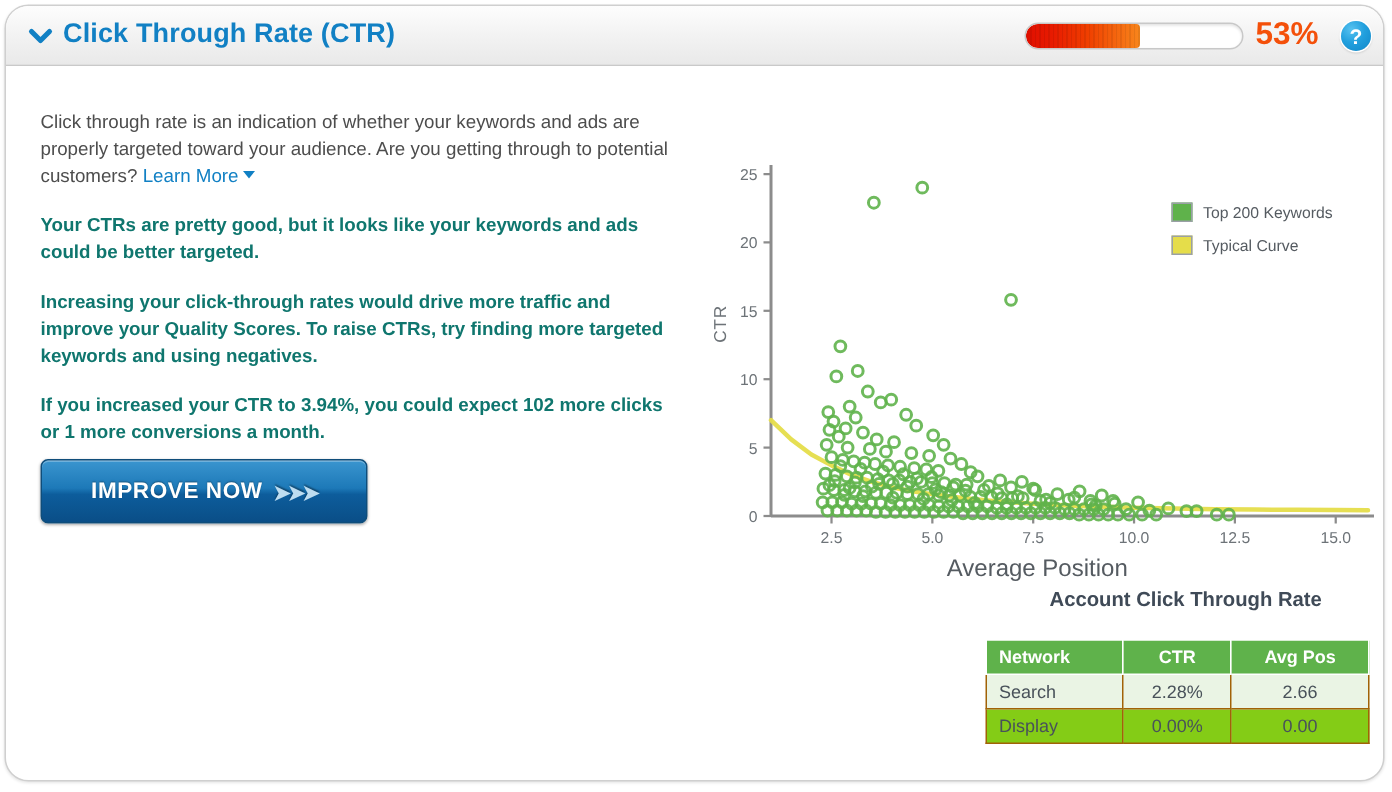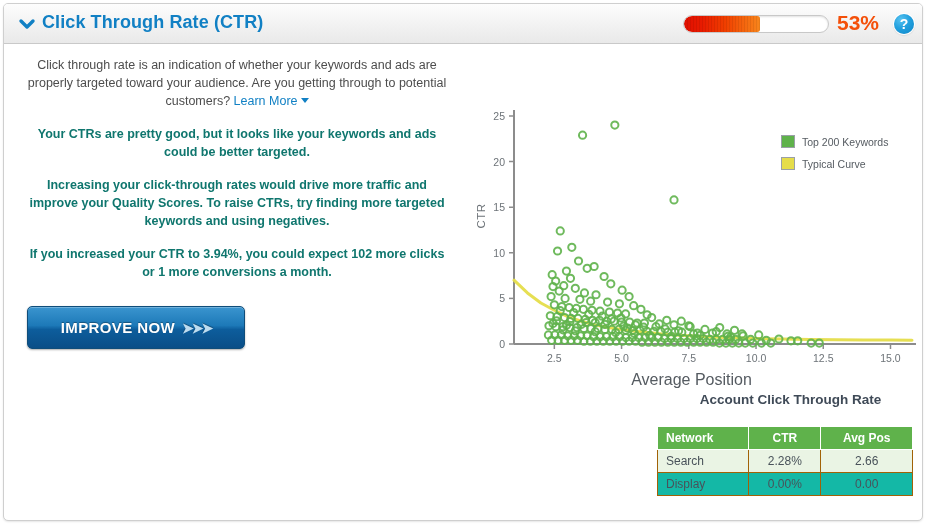--- a/index.html
+++ b/index.html
@@ -6,21 +6,21 @@
   body{
     width:928px;height:528px;overflow:hidden;
     background:#ffffff;
     font-family:"Liberation Sans", sans-serif;
     -webkit-font-smoothing:antialiased;
   }
   .panel{
     position:absolute;left:3px;top:3px;width:920px;height:518px;
     background:#ffffff;
     border:1px solid #cfcfcf;
-    border-radius:5px;
+    border-radius:16px;
     box-sizing:border-box;
     box-shadow:0 1px 2px rgba(0,0,0,.10);
     overflow:hidden;
   }
   
   .hdr{
     position:absolute;left:0;top:0;width:100%;height:40px;
     background:linear-gradient(to bottom,#fdfdfd 0%,#f3f3f3 48%,#e9e9e9 100%);
     border-bottom:1px solid #c9c9c9;
     box-sizing:border-box;
@@ -51,21 +51,21 @@
     font-size:21px;font-weight:bold;color:#f4500a;
     white-space:nowrap;
   }
   .help{
     position:absolute;left:890px;top:10px;width:20px;height:20px;border-radius:50%;
     background:radial-gradient(circle at 35% 28%,#57c2f0 0%,#22a0de 45%,#0f86c8 100%);
     box-shadow:0 0 0 1px #ffffff, 0 1px 2px rgba(0,0,0,.28);
     color:#fff;font-size:14px;font-weight:bold;line-height:20px;text-align:center;
   }
   
-  .lcol{position:absolute;left:23px;top:52px;width:420px;text-align:center;}
+  .lcol{position:absolute;left:23px;top:68px;width:420px;}
   .ptxt{
     font-size:12.5px;color:#4d4d4d;line-height:18px;margin:0 0 15px 0;
   }
   .ptxt.b{font-weight:bold;color:#0f766e;}
   .lnk{color:#1180c4;cursor:pointer;text-decoration:none;}
   .caret{
     display:inline-block;width:0;height:0;margin-left:3px;vertical-align:2px;
     border-left:4px solid transparent;border-right:4px solid transparent;
     border-top:5px solid #1180c4;
   }
@@ -113,21 +113,21 @@
   }
   table.acct th{
     background:#5fb24b;color:#ffffff;font-weight:bold;
     padding:4px 8px;text-align:left;border:1px solid #ffffff;
   }
   table.acct th.num{text-align:center;}
   table.acct td{
     background:#eaf4e4;color:#49525a;padding:4px 8px;border:1px solid #a16207;
   }
   table.acct td.num{text-align:center;}
-  table.acct tr.alt td{background:#14b8a6;}
+  table.acct tr.alt td{background:#84cc16;}
 </style>
 </head>
 <body>
 
 <div class="panel">
 
   <div class="hdr">
     <div class="chev">
       <svg width="18" height="16" viewBox="0 0 18 16">
         <path d="M3 5 L9 11 L15 5" fill="none" stroke="#1180c4" stroke-width="3.4" stroke-linecap="round" stroke-linejoin="round"></path>

